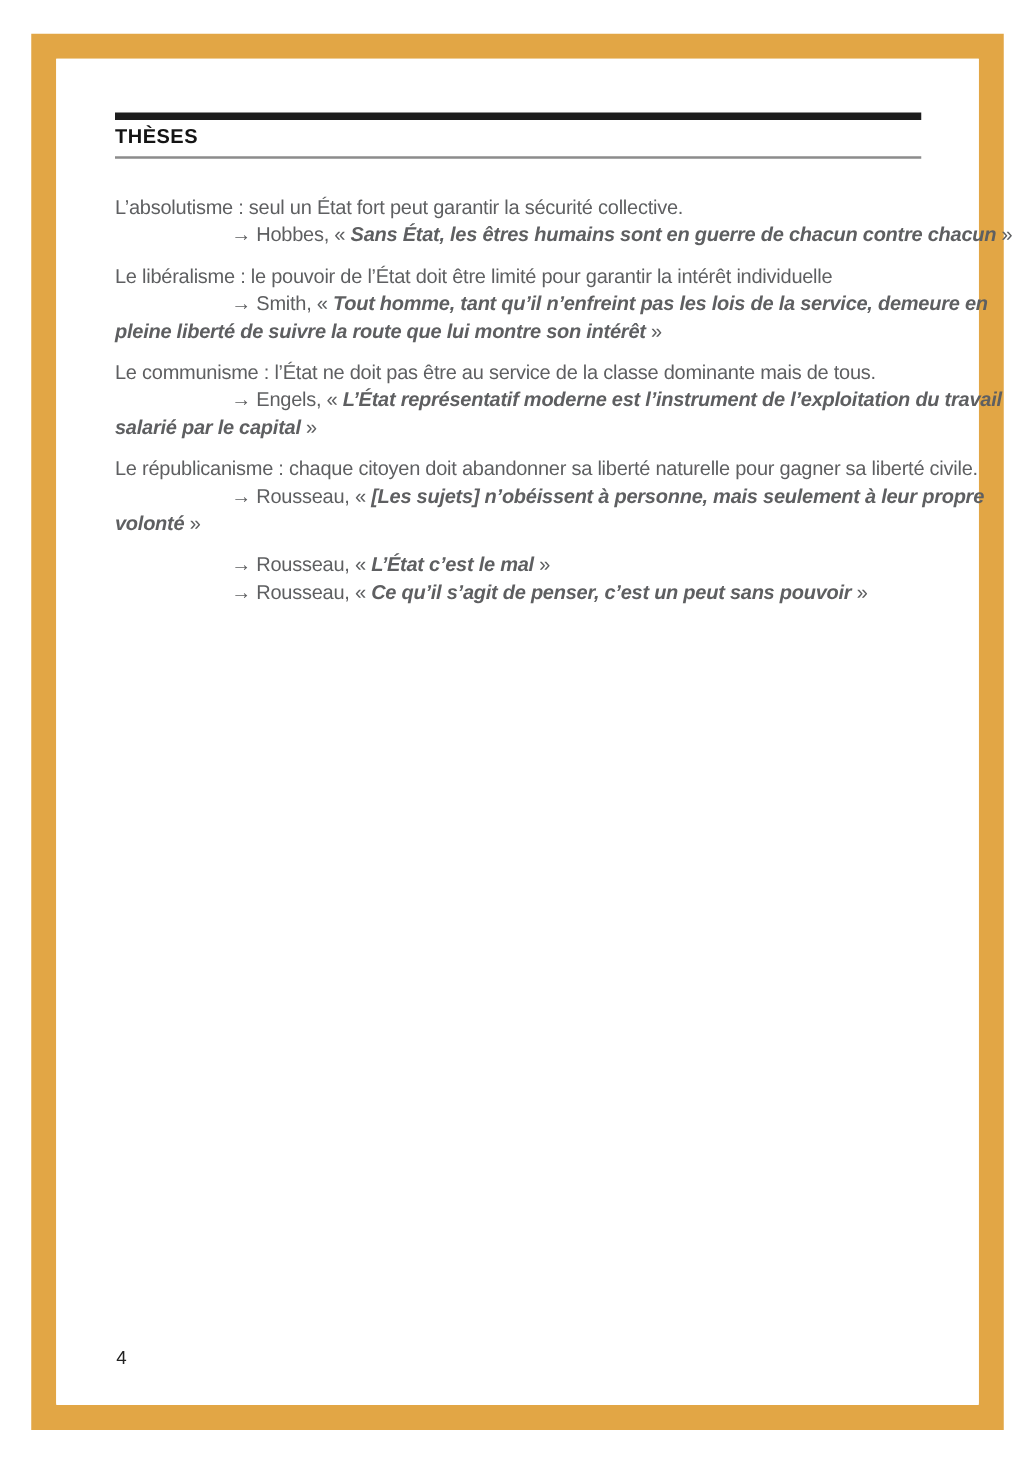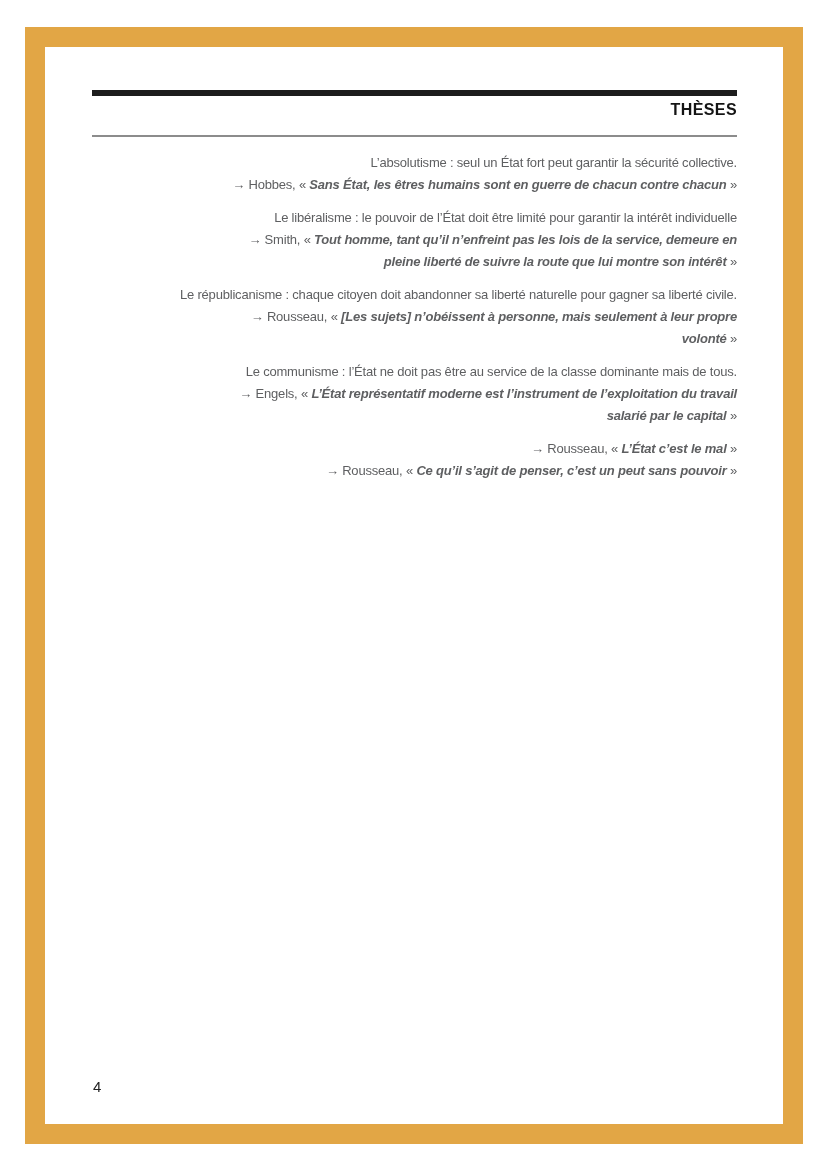--- a/index.html
+++ b/index.html
@@ -34,38 +34,37 @@
     width: 738px;
     height: 1076px;
     background: #ffffff;
     box-sizing: border-box;
     padding: 43px 46px 0 47px;
   }
   
   .title-block {
     border-top: 6px solid #1d1d1d;
     border-bottom: 2px solid #8c8c8c;
-    padding: 5px 0 17px 0;
-    text-align: right;
+    padding: 5px 0 7px 0;
+    text-align: left;
   }
   .title-block h1 {
     margin: 0;
     font-size: 16px;
     line-height: 17px;
     font-weight: bold;
     color: #141414;
     letter-spacing: 0.4px;
   }
   .theses {
-    margin-top: 15px;
+    margin-top: 29px;
     color: #5e5f61;
-    font-size: 13px;
+    font-size: 16px;
     line-height: 22px;
     letter-spacing: -0.2px;
-    text-align: right;
   }
   .thesis { margin: 0 0 11px 0; }
   .intro,
   .quote-line {
     white-space: nowrap;
   }
   .quote-line.indent { padding-left: 93px; }
   .it { font-style: italic; font-weight: bold; }
   .page-number {
     position: absolute;
@@ -91,28 +90,28 @@
       <div class="thesis">
         <div class="intro">L’absolutisme : seul un État fort peut garantir la sécurité collective.</div>
         <div class="quote-line indent"><span class="reg">→ Hobbes, « </span><span class="it">Sans État, les êtres humains sont en guerre de chacun contre chacun</span><span class="reg"> »</span></div>
       </div>
       <div class="thesis">
         <div class="intro">Le libéralisme : le pouvoir de l’État doit être limité pour garantir la intérêt individuelle</div>
         <div class="quote-line indent"><span class="reg">→ Smith, « </span><span class="it">Tout homme, tant qu’il n’enfreint pas les lois de la service, demeure en</span></div>
         <div class="quote-line"><span class="it">pleine liberté de suivre la route que lui montre son intérêt</span><span class="reg"> »</span></div>
       </div>
       <div class="thesis">
+        <div class="intro">Le communisme : l’État ne doit pas être au service de la classe dominante mais de tous.</div>
+        <div class="quote-line indent"><span class="reg">→ Engels, « </span><span class="it">L’État représentatif moderne est l’instrument de l’exploitation du travail</span></div>
+        <div class="quote-line"><span class="it">salarié par le capital</span><span class="reg"> »</span></div>
+      </div>
+      <div class="thesis">
         <div class="intro">Le républicanisme : chaque citoyen doit abandonner sa liberté naturelle pour gagner sa liberté civile.</div>
         <div class="quote-line indent"><span class="reg">→ Rousseau, « </span><span class="it">[Les sujets] n’obéissent à personne, mais seulement à leur propre</span></div>
         <div class="quote-line"><span class="it">volonté</span><span class="reg"> »</span></div>
-      </div>
-      <div class="thesis">
-        <div class="intro">Le communisme : l’État ne doit pas être au service de la classe dominante mais de tous.</div>
-        <div class="quote-line indent"><span class="reg">→ Engels, « </span><span class="it">L’État représentatif moderne est l’instrument de l’exploitation du travail</span></div>
-        <div class="quote-line"><span class="it">salarié par le capital</span><span class="reg"> »</span></div>
       </div>
       <div class="thesis">
         <div class="quote-line indent"><span class="reg">→ Rousseau, « </span><span class="it">L’État c’est le mal</span><span class="reg"> »</span></div>
         <div class="quote-line indent"><span class="reg">→ Rousseau, « </span><span class="it">Ce qu’il s’agit de penser, c’est un peut sans pouvoir</span><span class="reg"> »</span></div>
       </div>
     </div>
 
   <div class="page-number">4</div>
 </div>
 

